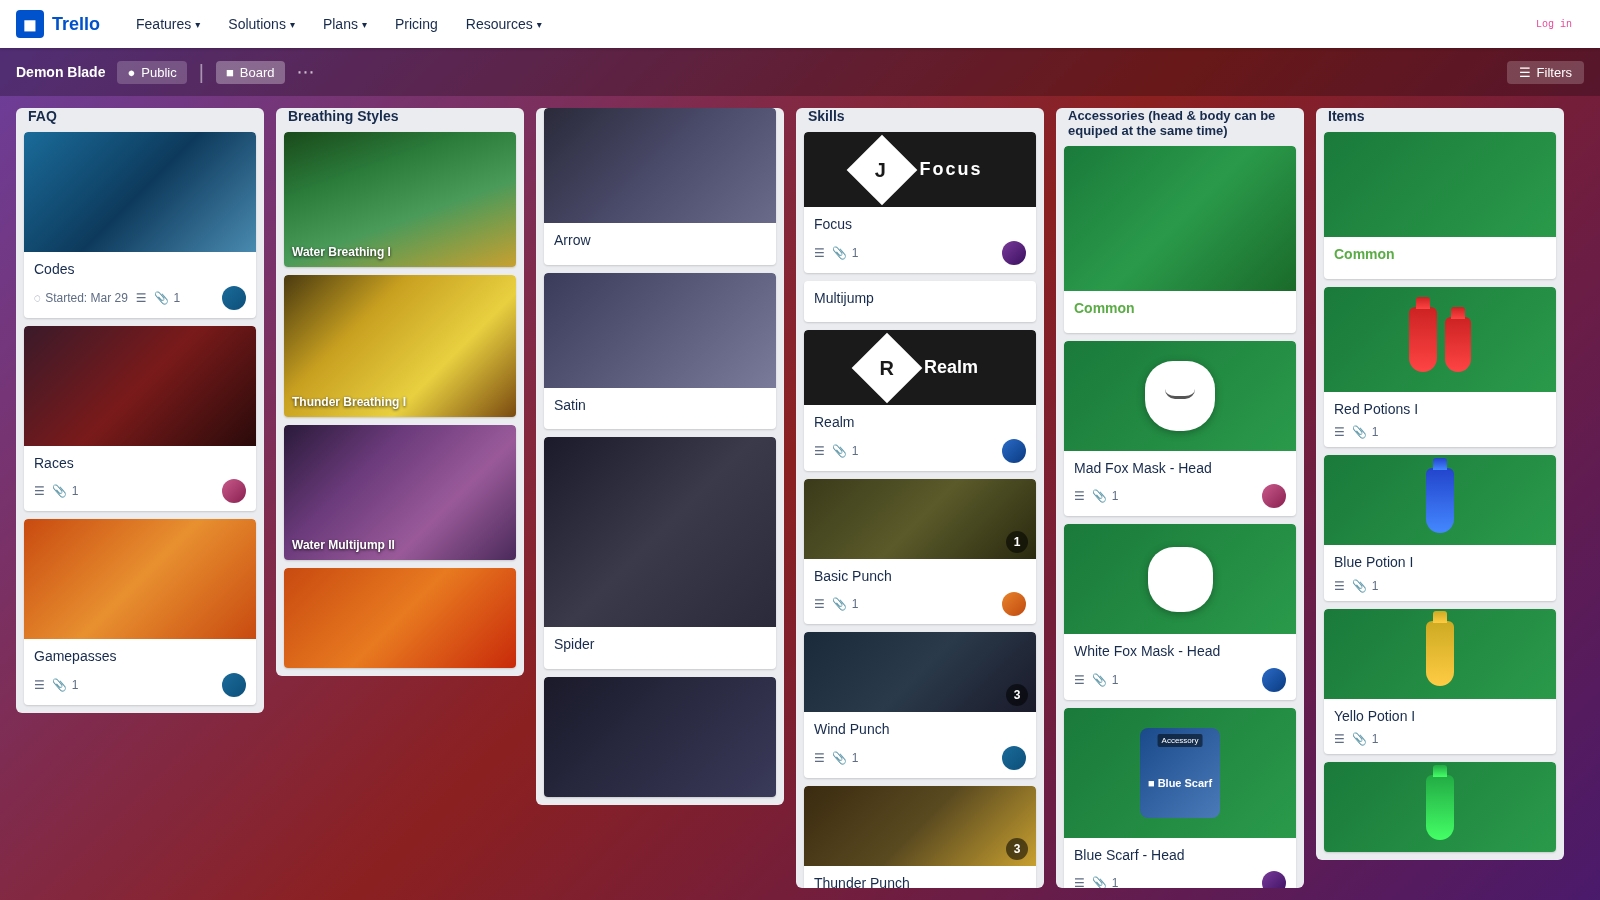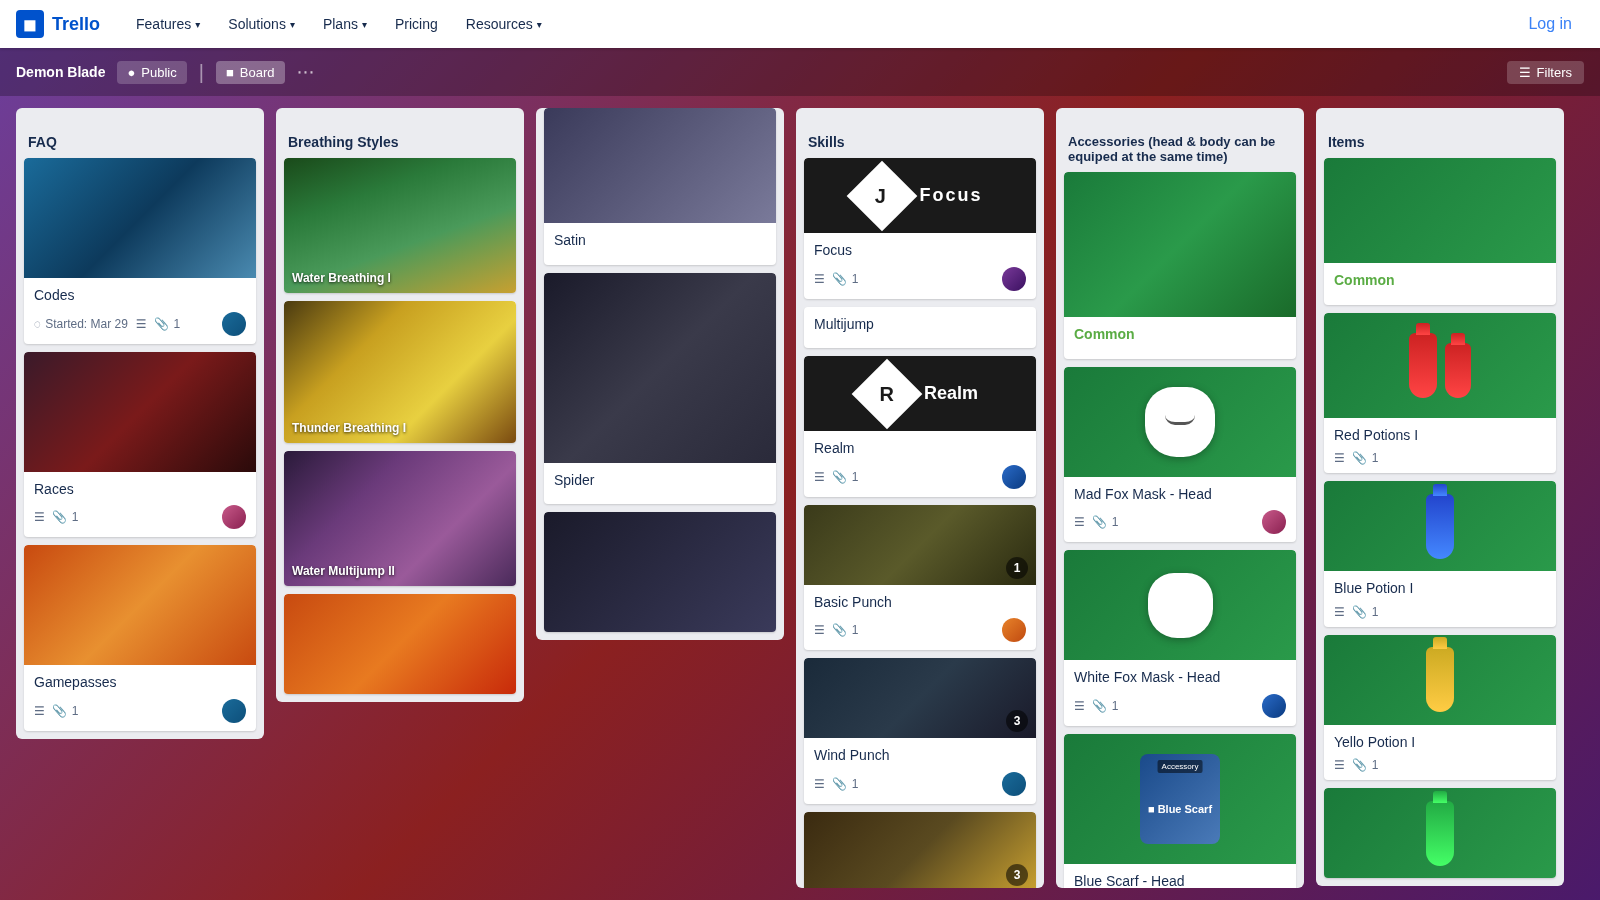--- a/index.html
+++ b/index.html
@@ -58,24 +58,25 @@
       padding: 6px 12px;
       border-radius: 4px;
       font-size: 14px;
       color: #172b4d;
       cursor: pointer;
     }
     .nav-spacer { flex: 1; }
     .nav-login {
       padding: 6px 12px;
       border-radius: 4px;
-      font-size: 16px;
-      color: #3b82f6;
+      font-size: 10px;
+      color: #ec4899;
       cursor: pointer;
       font-weight: 500;
+      font-family: Liberation Mono, monospace;
     }
 
     
     .board-header {
       background: rgba(0,0,0,0.25);
       height: 48px;
       display: flex;
       align-items: center;
       padding: 0 16px;
       gap: 12px;
@@ -125,21 +126,21 @@
       background: #ebecf0;
       border-radius: 6px;
       width: 248px;
       min-width: 248px;
       max-height: 100%;
       overflow-y: auto;
       display: flex;
       flex-direction: column;
     }
     .column-header {
-      padding: 26px 12px 8px;
+      padding: 0 12px 8px;
       font-weight: 600;
       font-size: 14px;
       color: #172b4d;
       flex-shrink: 0;
     }
     .column-cards {
       padding: 0 8px 8px;
       display: flex;
       flex-direction: column;
       gap: 8px;
@@ -585,20 +586,26 @@
 
       <div class="card">
         <div class="img-fire-last"></div>
       </div>
     </div>
   </div>
 
   <div class="column scrollbar-hidden">
     <div class="column-cards">
 
+      <div class="card">
+        <div class="img-arrow"></div>
+        <div class="card-body">
+          <div class="card-title">Arrow</div>
+        </div>
+      </div>
 
       <div class="card">
         <div class="img-satin"></div>
         <div class="card-body">
           <div class="card-title">Satin</div>
         </div>
       </div>
 
       <div class="card">
         <div class="img-spider"></div>

